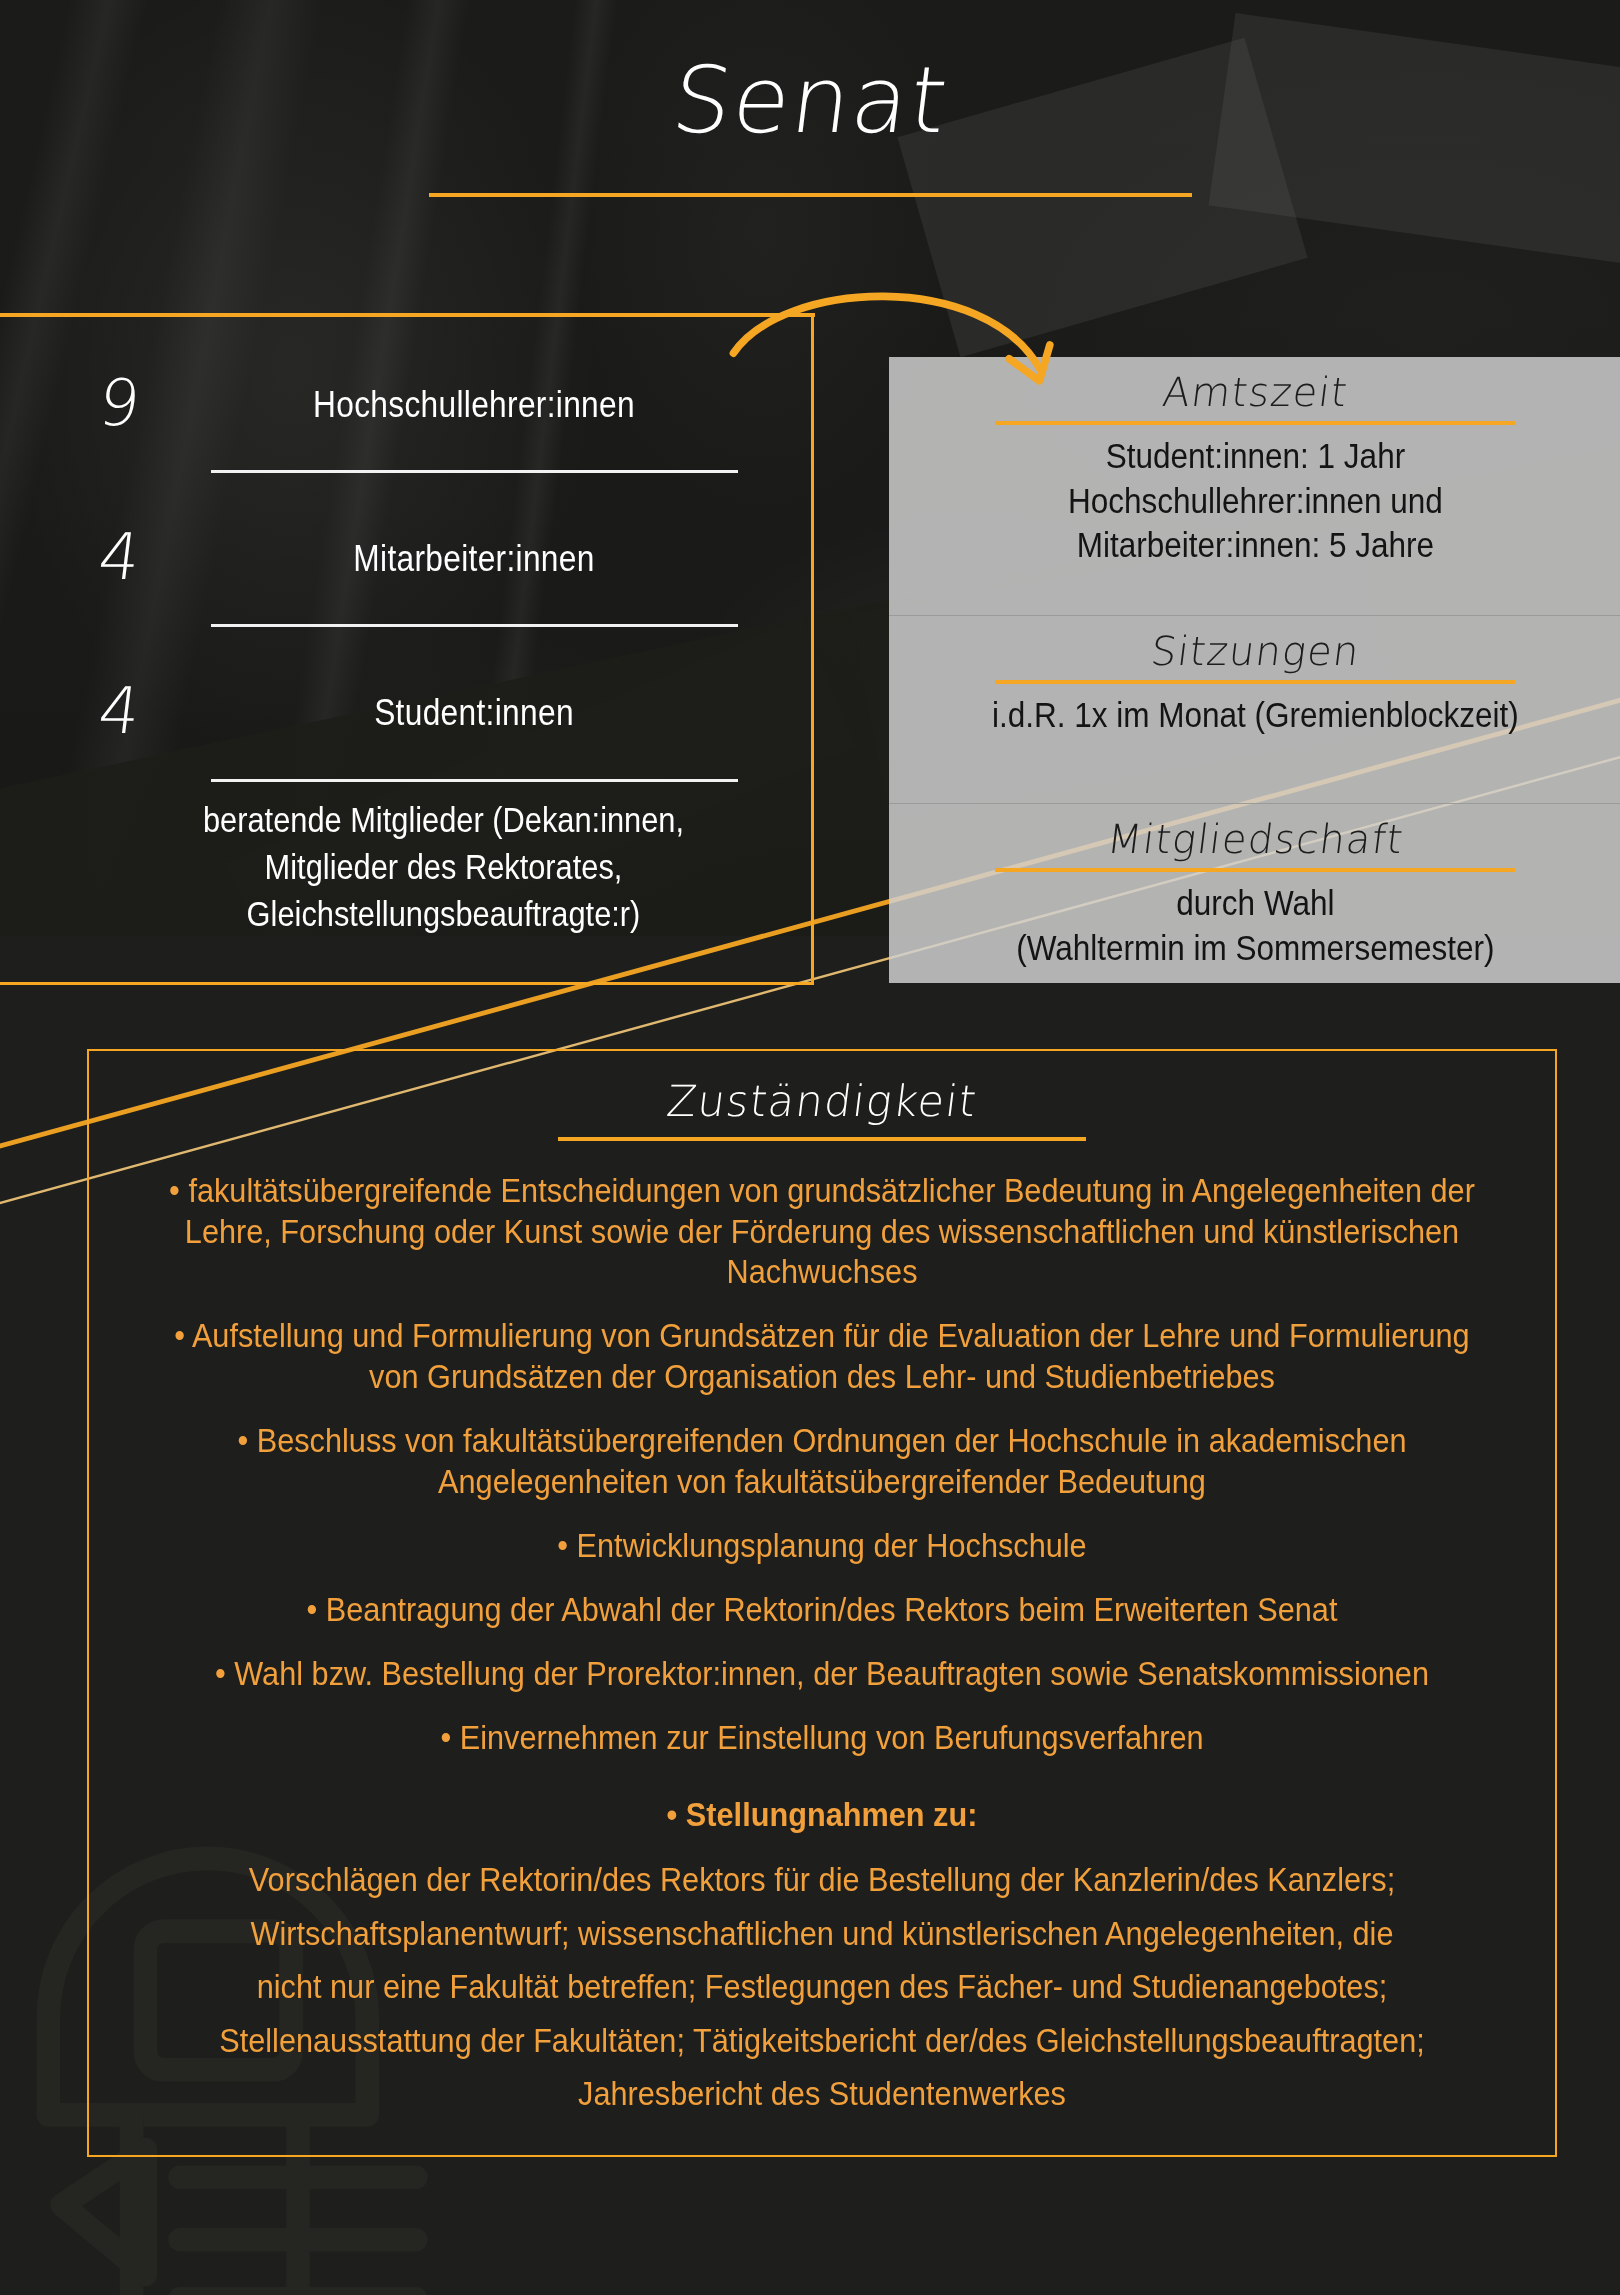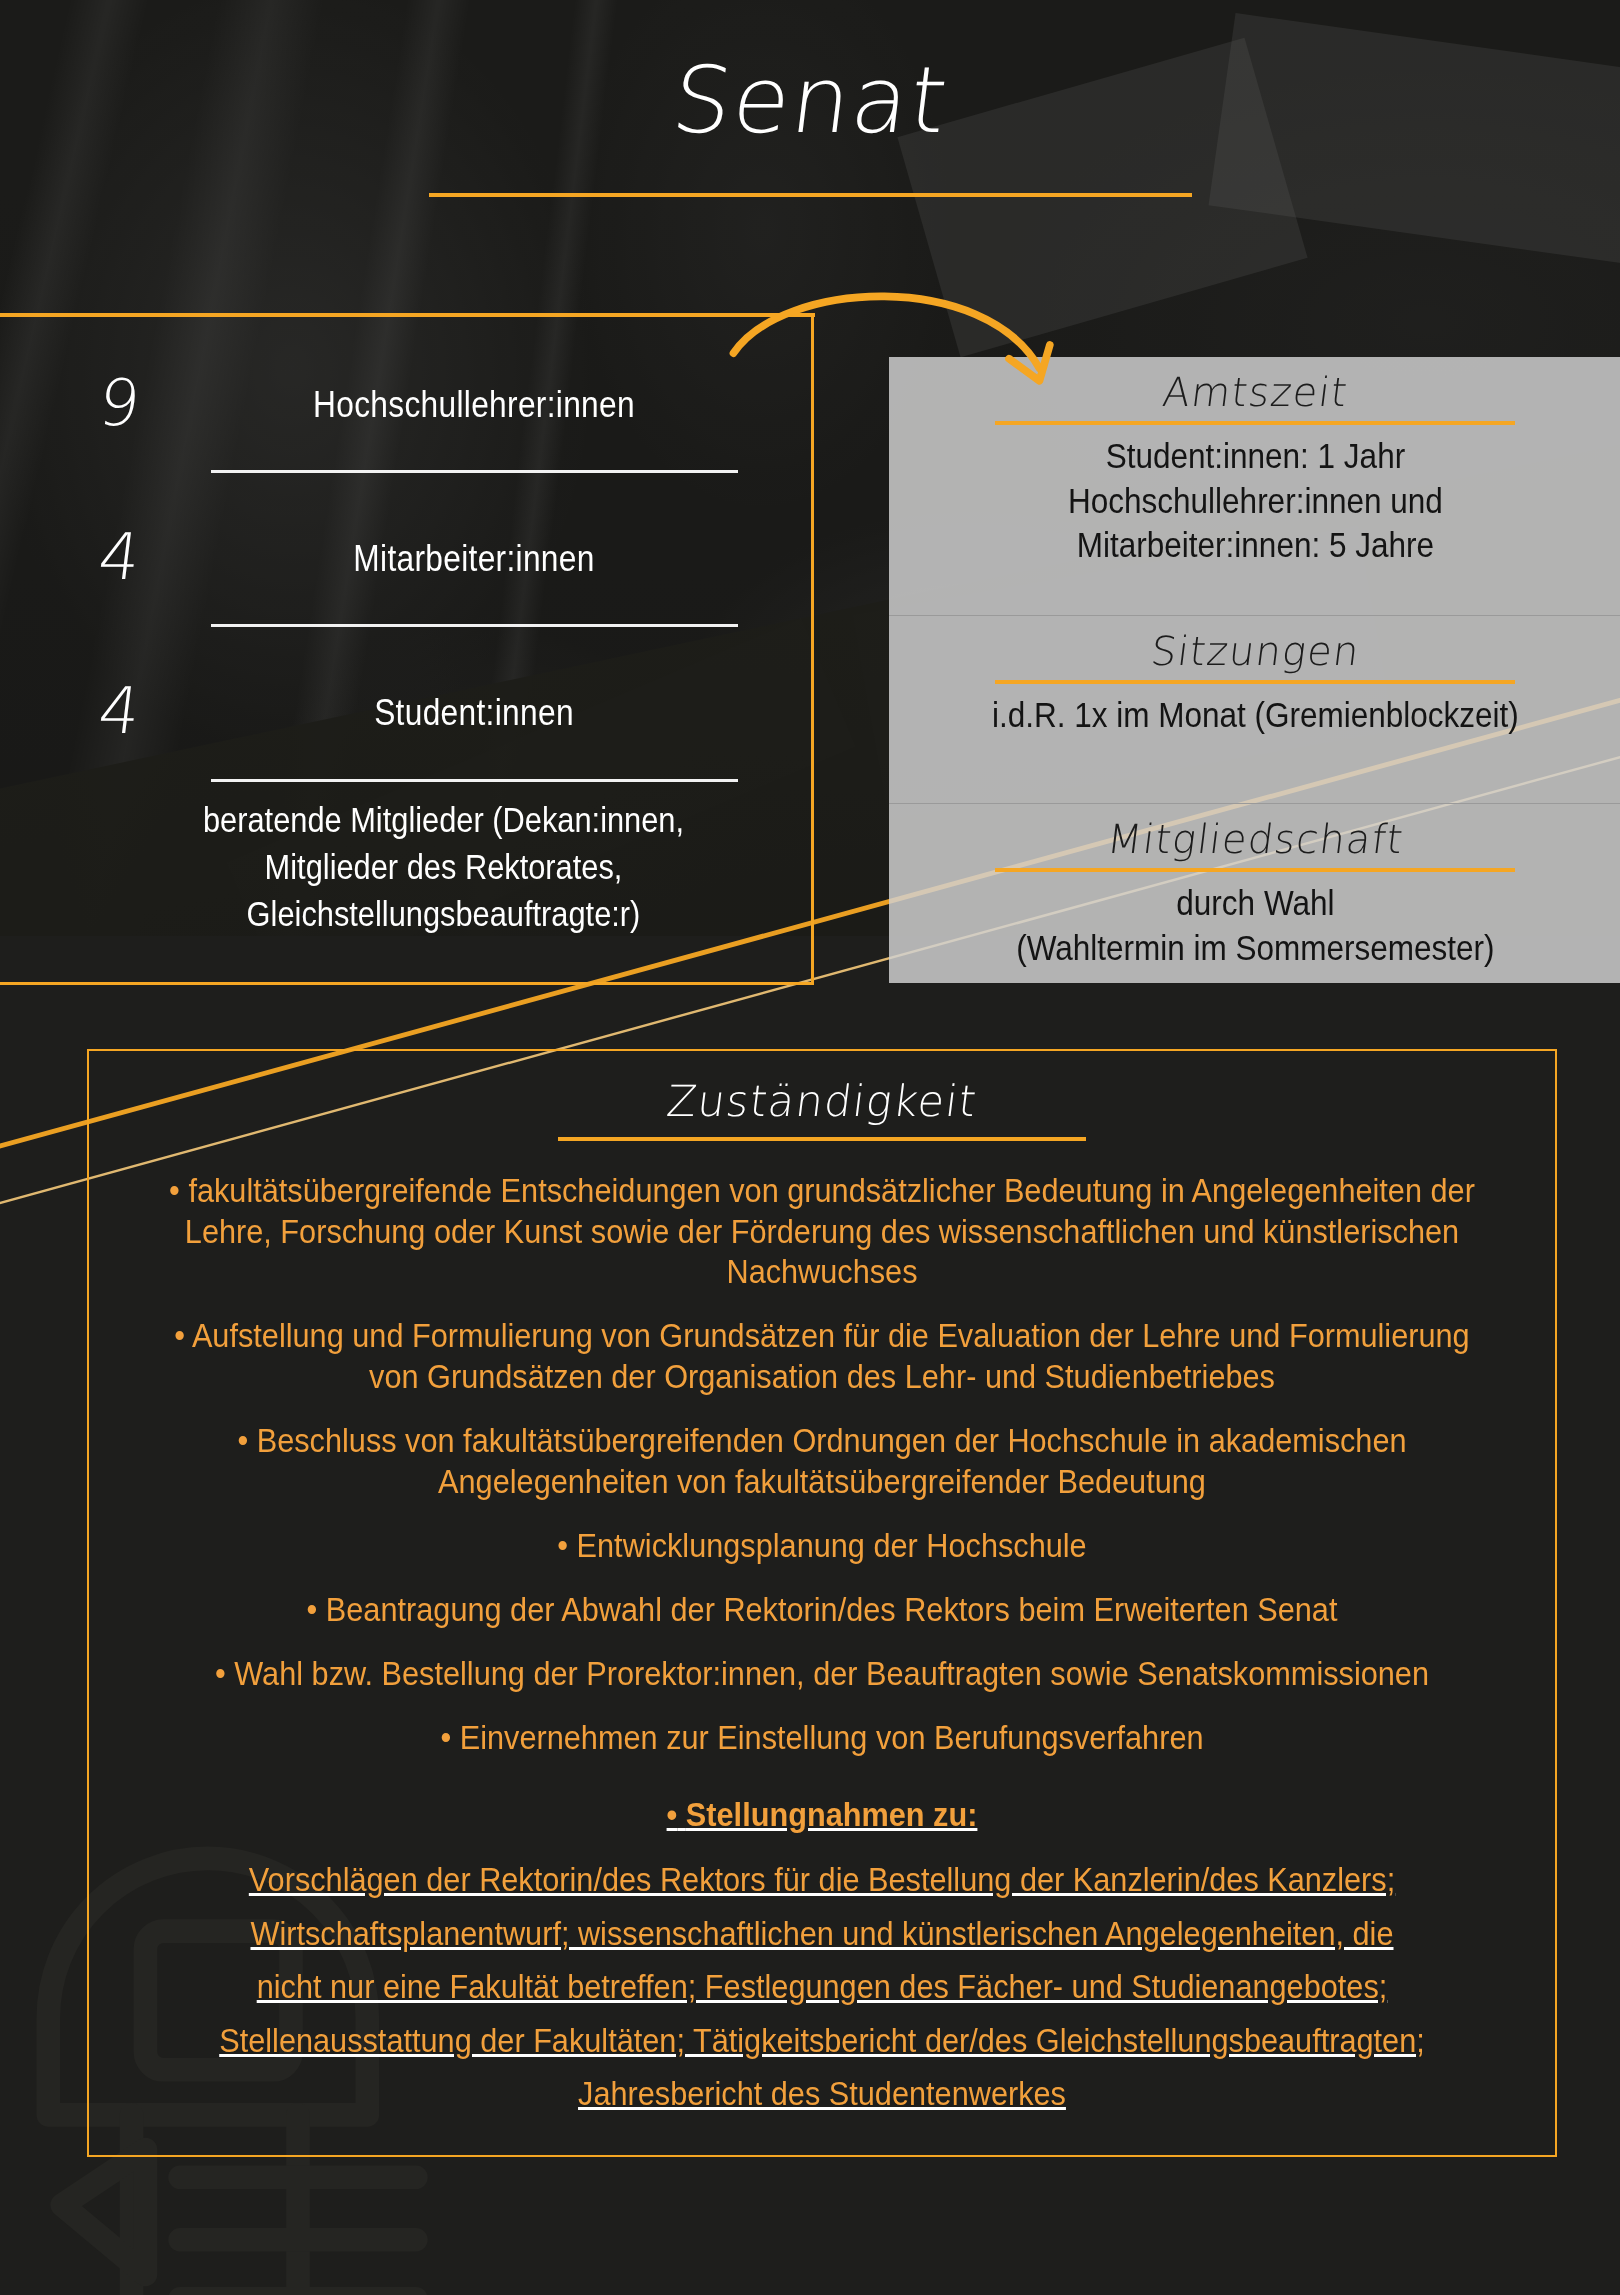--- a/index.html
+++ b/index.html
@@ -125,21 +125,21 @@
     font-family:"DejaVu Sans", sans-serif; font-weight:300;
     font-size:43px; color:#ffffff; transform:skewX(-7deg); letter-spacing:.03em;
   }
   #resp-h-rule{ margin:11px auto 0; width:36%; height:3.5px; background:#f5a623; }
   #resp-list{ margin-top:30.5px; padding:0 16px; }
   .resp-item{
     text-align:center; color:#f2a03c; font-size:33px; line-height:1.23;
     margin-bottom:23.6px; transform:scaleX(.93); transform-origin:center top;
   }
   .resp-item .bul{ color:#f2a03c; }
-  #stell-block{ margin-top:37px;text-decoration:underline; }
+  #stell-block{ margin-top:37px; }
   #stell-head{
     text-align:center; color:#f2a03c; font-size:33px; font-weight:bold;
     transform:scaleX(.93); transform-origin:center top; margin-bottom:19.4px;
   }
   .stell-line{
     text-align:center; color:#f2a03c; font-size:33px; line-height:1.62;
     transform:scaleX(.93); transform-origin:center top;
   }
 </style>
 </head>

